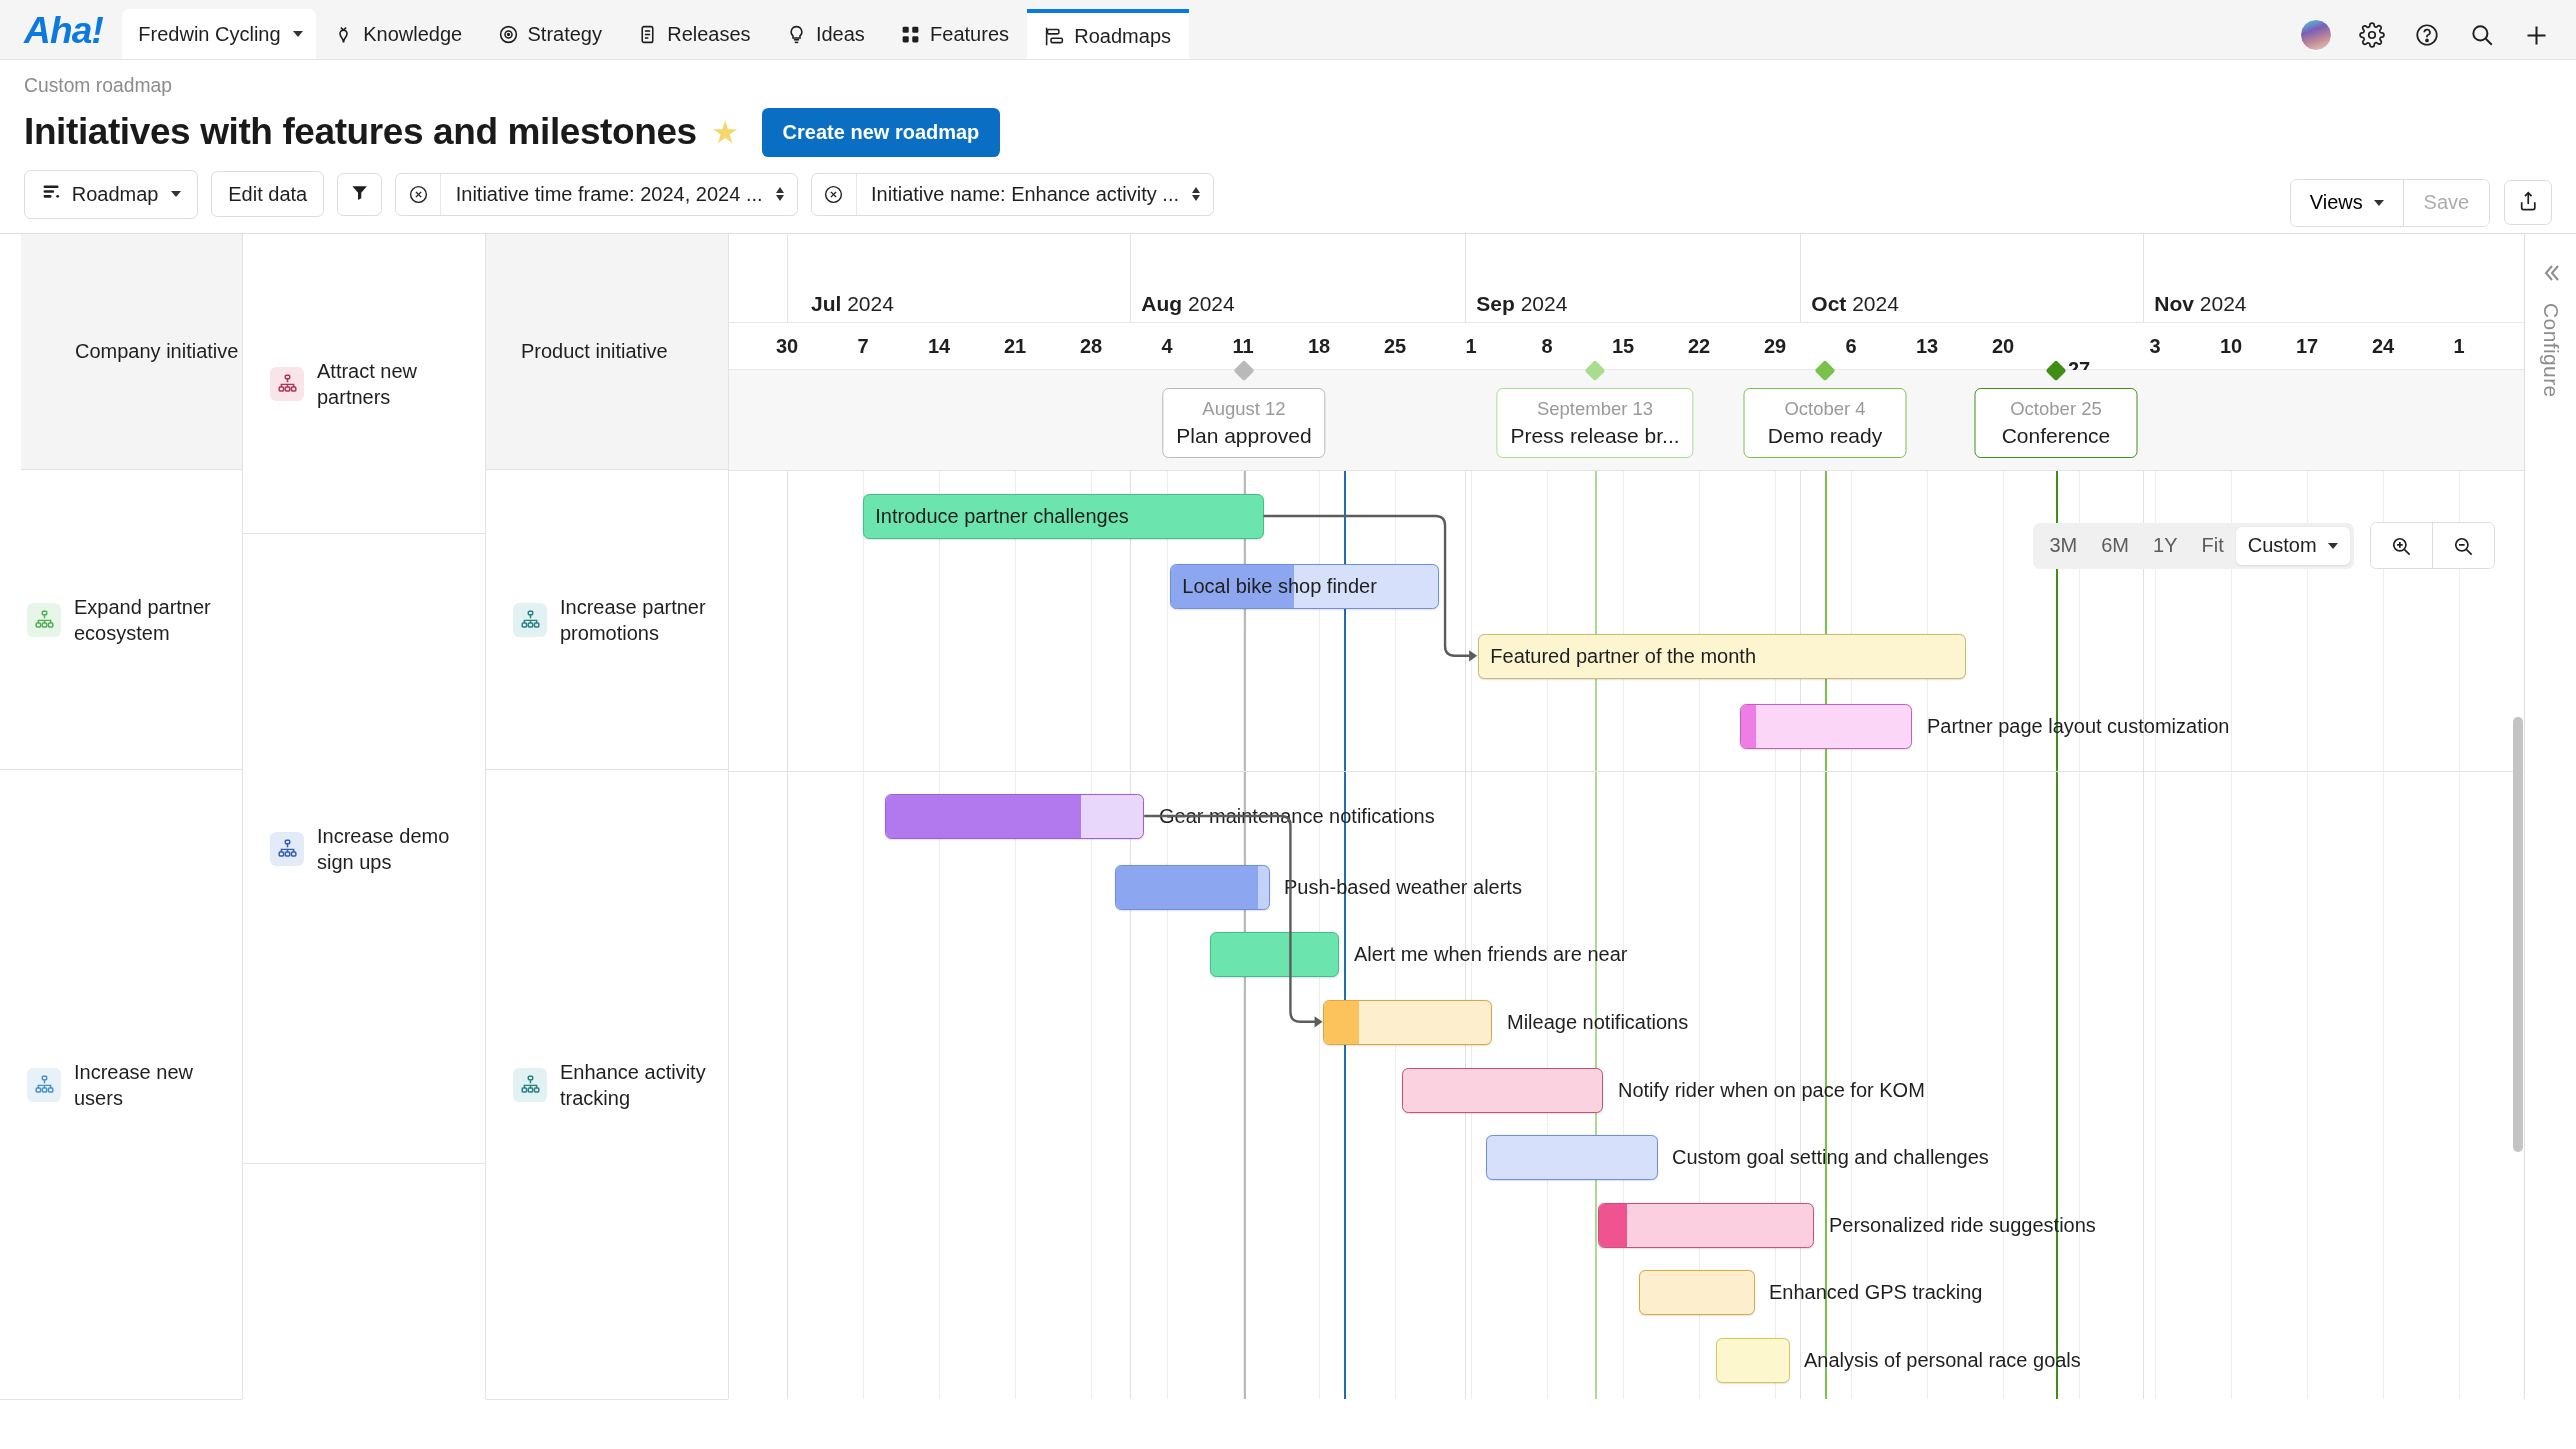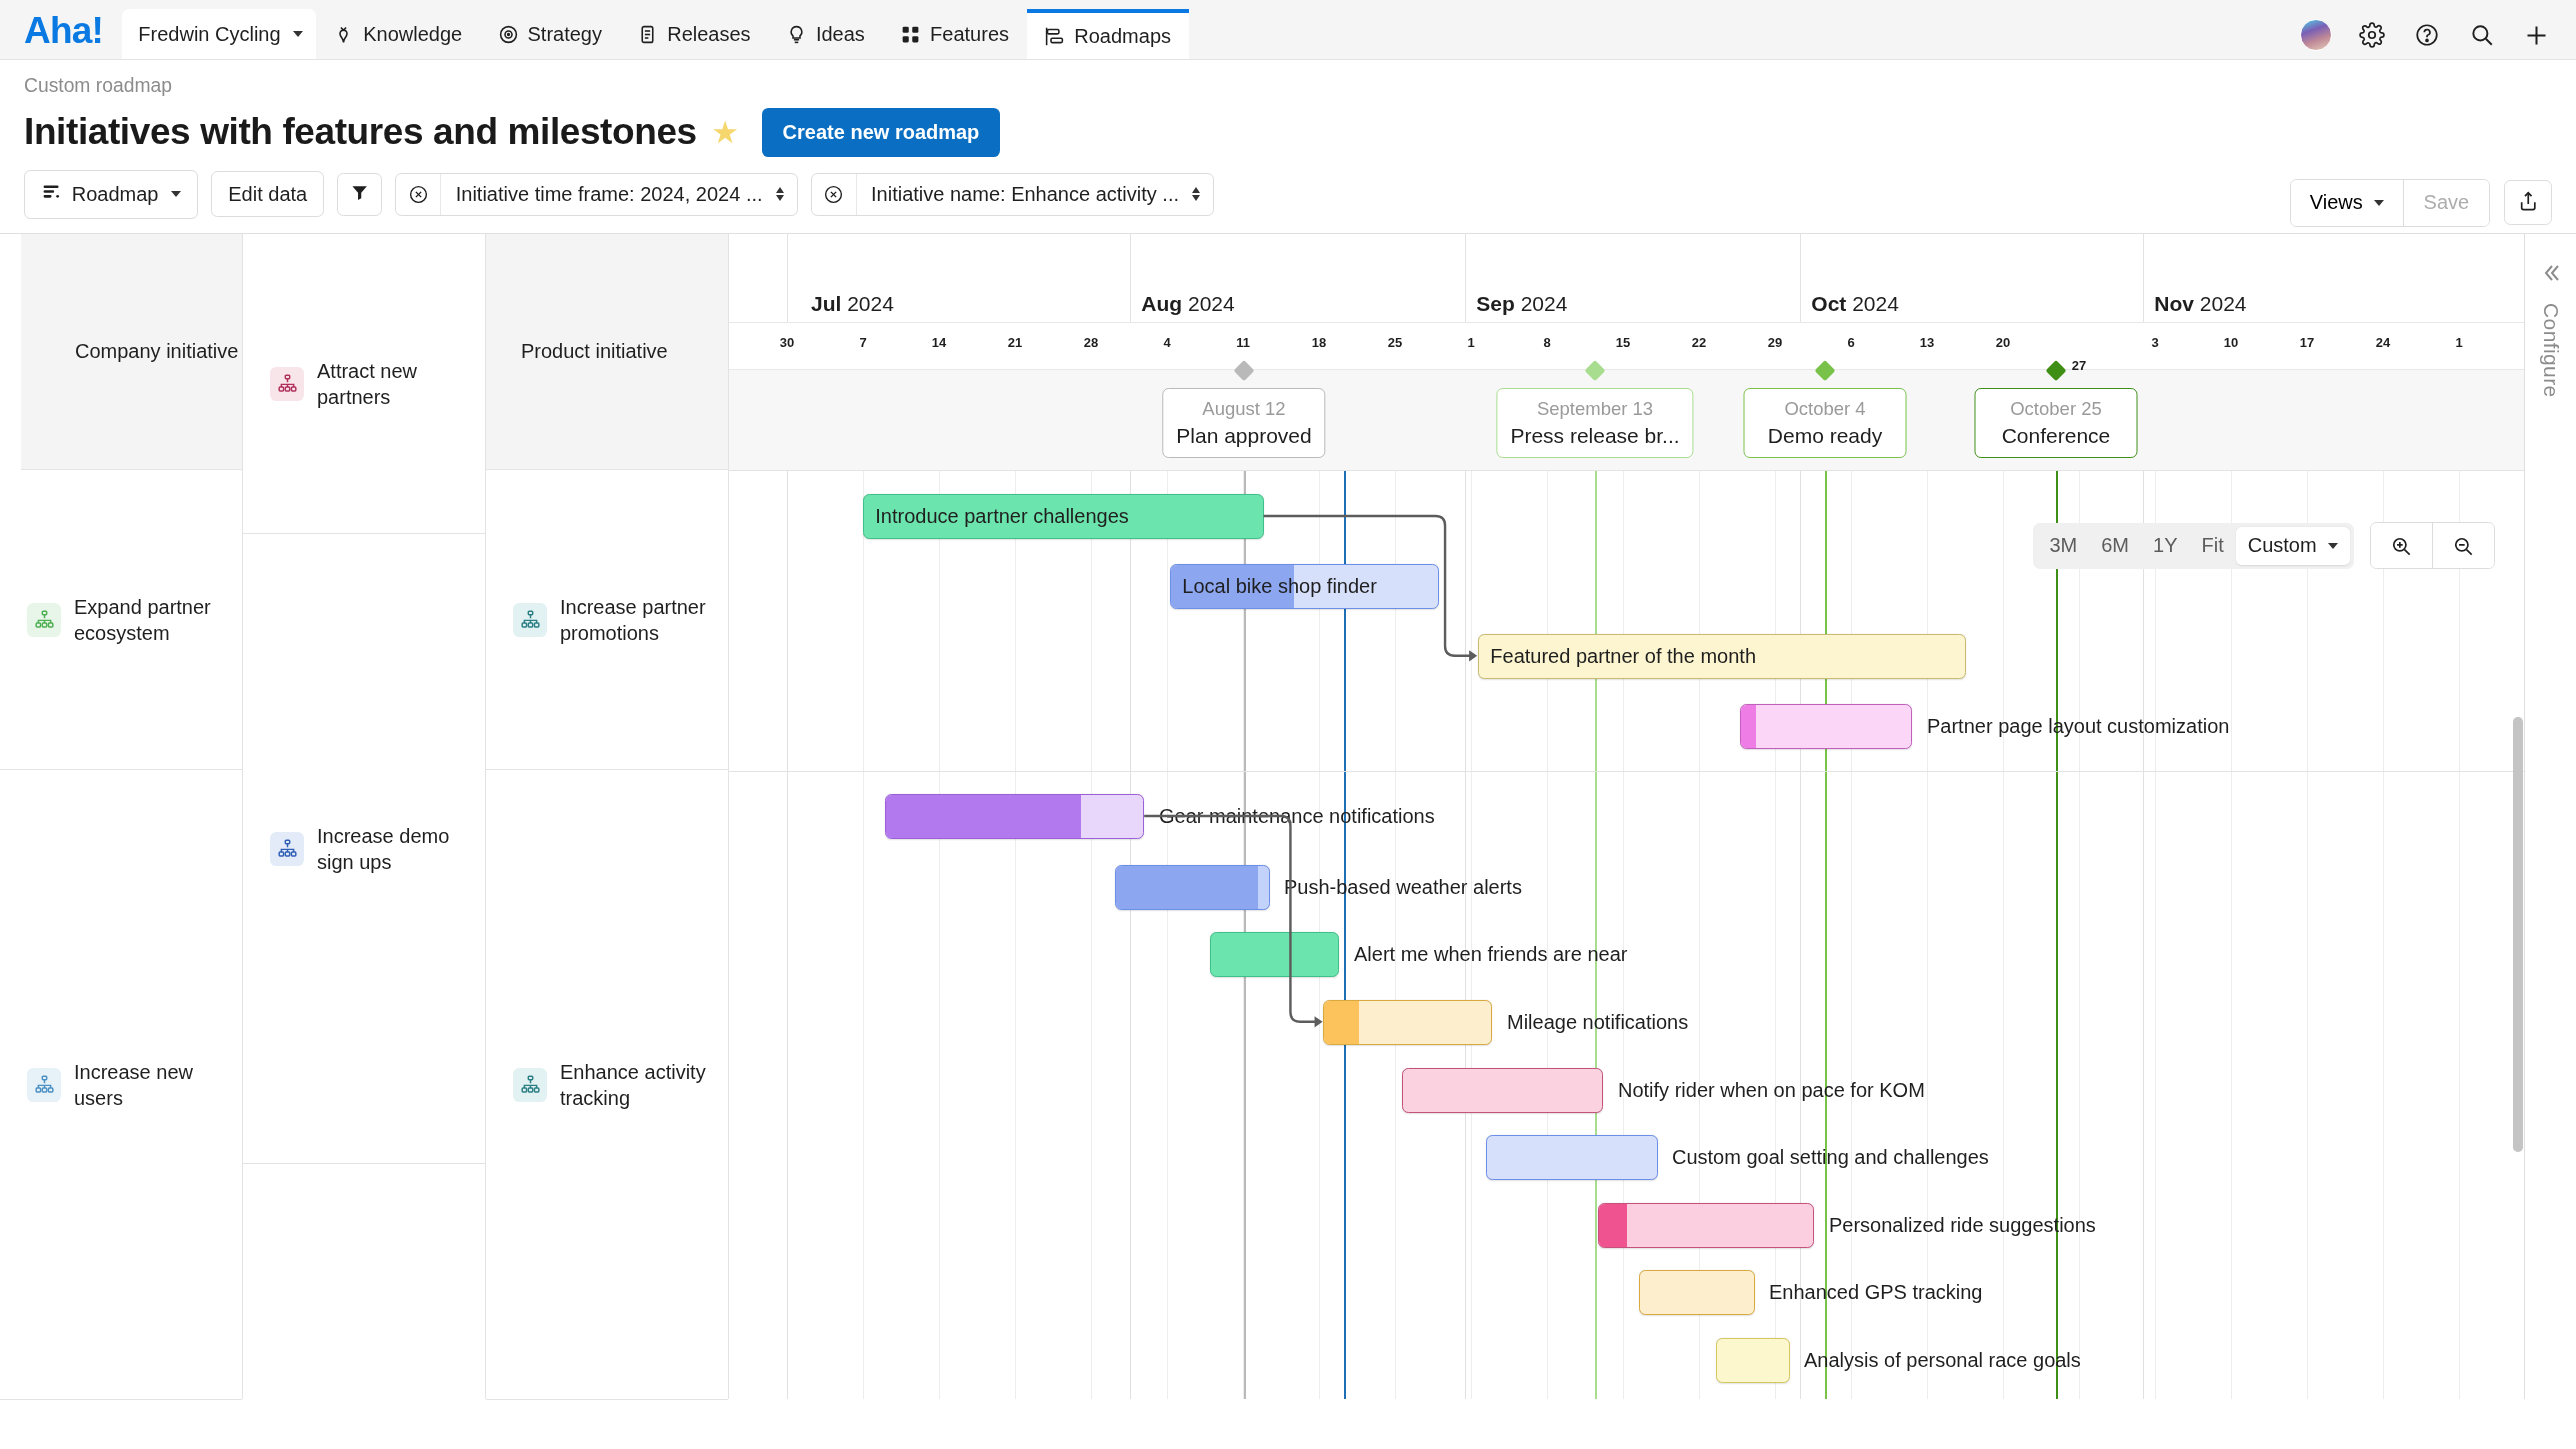--- a/index.html
+++ b/index.html
@@ -12,21 +12,21 @@
   }
 
   
   .topnav {
     height: 60px; background: #f5f5f5;
     display: flex; align-items: flex-end;
     position: relative; border-bottom: 0.8px solid #e4e4e4;
   }
   .logo {
     font-size: 37px; font-weight: 700; color: #0a7ae2;
-    letter-spacing: -0.8px;
+    font-style: italic; letter-spacing: -0.8px;
     padding: 0 19.3px 9.7px 24px; line-height: 1;
   }
   .nav-item {
     display: flex; align-items: center; gap: 8.9px;
     height: 50px; padding: 0 17.7px; font-size: 20px; color: #1f1f1f;
     position: relative; cursor: pointer; white-space: nowrap;
   }
   .nav-item.boxed {
     background: #fff; border-radius: 7.2px 7.2px 0 0;
     height: 50px; padding: 0 13px 0 16px;
@@ -125,21 +125,21 @@
   .tl-months { height: 89px; position: relative; border-bottom: 0.8px solid #e8e8e8; }
   .tl-month {
     position: absolute; bottom: 6.4px; font-size: 21px; color: #1f1f1f;
     padding-left: 11.3px;
   }
   .tl-month b { font-weight: 700; }
   .tl-month span { font-weight: 400; }
   .tl-mdiv { position: absolute; top: 0; bottom: 0; width: 0.8px; background: #e3e3e3; }
   .tl-days { height: 47px; position: relative; border-bottom: 0.8px solid #e8e8e8; }
   .tl-day {
-    position: absolute; top: 11.3px; font-size: 13px; color: #1f1f1f;
+    position: absolute; top: 11.3px; font-size: 20px; color: #1f1f1f;
     transform: translateX(-50%); font-weight: 600;
   }
   .tl-milestones { height: 101px; position: relative; background: #f7f7f7; border-bottom: 0.8px solid #e3e3e3; }
   .ms-diamond {
     position: absolute; top: -7.2px; width: 14.5px; height: 14.5px;
     transform: translateX(-50%) rotate(45deg); border-radius: 2.4px;
   }
   .ms-card {
     position: absolute; top: 17.7px; transform: translateX(-50%);
     background: #fff; border-radius: 6.4px; padding: 8.9px 13px;

